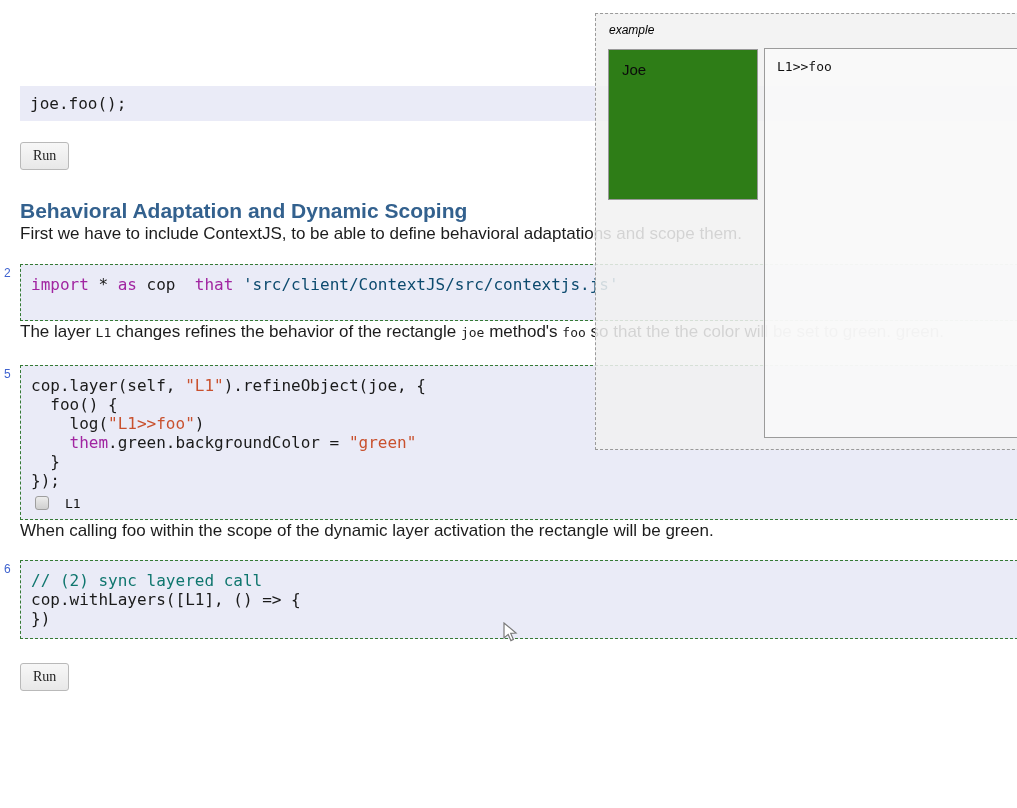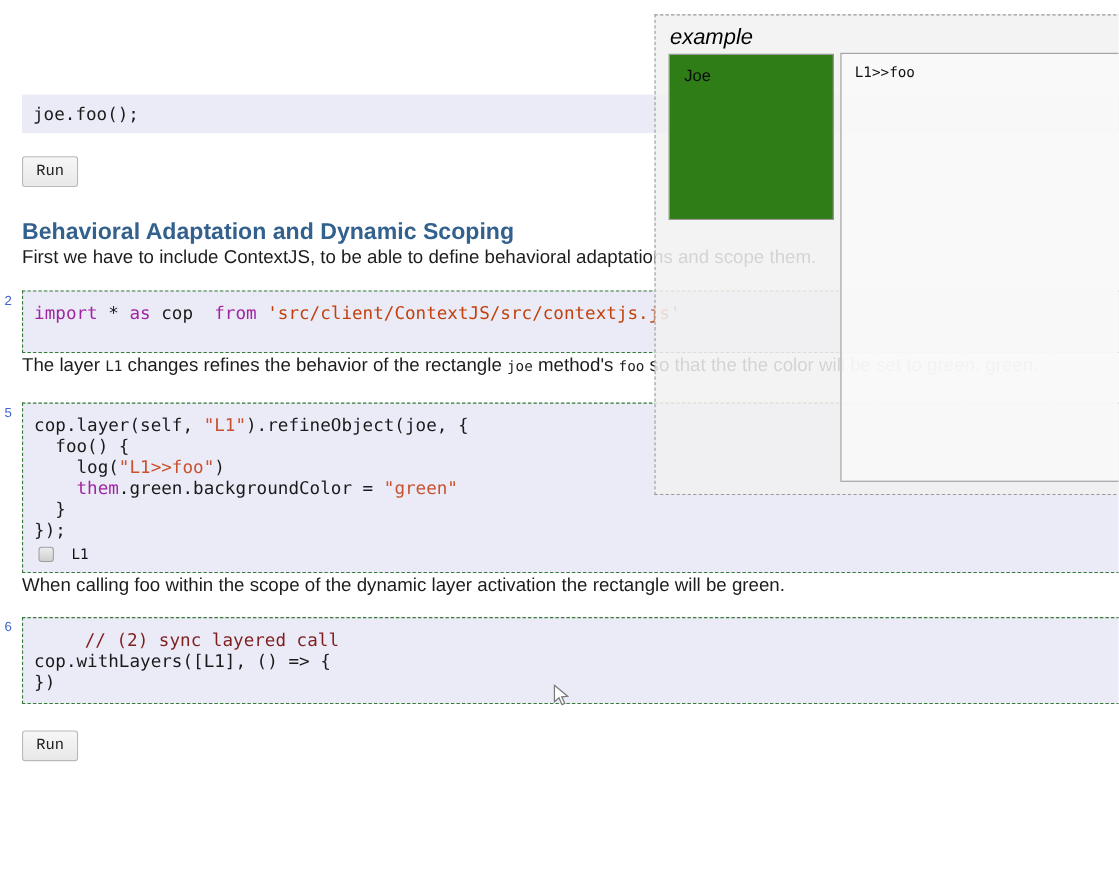--- a/index.html
+++ b/index.html
@@ -14,26 +14,26 @@
   .code-line{font-family:"DejaVu Sans Mono",monospace;font-size:16px;line-height:19px;
              white-space:pre;color:#1a1a1a;}
   .cell-1{margin-top:86px;padding:8px 10px;}
   .cell-2{margin-top:20px;padding:10px 10px 26px 10px;}
   .cell-5{margin-top:22px;padding:10px 10px 6px 10px;}
   .cell-6{margin-top:19px;padding:10px;}
 
   .sg-pl{color:#1a1a1a;}
   .sg-kw{color:#a125a1;text-align:right;}
   .sg-str{color:#c9512e;}
-  .sg-str2{color:#c2410c;}
-  .sg-com{color:#7f1d1d;margin-left:46px;}
+  .sg-str2{color:#0c4a6e;}
+  .sg-com{color:#0f766e;}
   .sg-code{font-family:"DejaVu Sans Mono",monospace;font-size:13px;color:#222;}
 
   
-  .run-btn{display:inline-block;margin:0;font-family:Liberation Mono, monospace;
+  .run-btn{display:inline-block;margin:0;font-family:Liberation Serif, serif;
            font-size:14px;color:#222;padding:5px 12px;
            background:linear-gradient(#f7f7f7,#e8e8e8);
            border:1px solid #b9b9b9;border-radius:3px;cursor:default;}
   .run-1{margin-top:21px;}
   .run-2{margin-top:24px;}
 
   h2.page-heading{margin:29px 0 0 0;font-size:21px;line-height:24px;font-weight:bold;
                   color:#33618e;}
   p.para{margin:0;font-size:17px;line-height:21px;color:#1c1c1c;width:1008px;}
   .p1{margin-top:26px;}
@@ -43,21 +43,21 @@
   
   .cb-row{display:flex;align-items:center;margin:3px 0 0 4px;height:20px;}
   .cb-box{width:12px;height:12px;background:linear-gradient(#ececec,#cfcfcf);
           border:1px solid #9e9e9e;border-radius:3px;box-sizing:content-box;}
   .cb-label{margin-left:16px;font-family:"DejaVu Sans Mono",monospace;font-size:13px;color:#111;}
 
   
   .overlay{position:absolute;left:595px;top:13px;width:440px;height:437px;
            background:rgba(241,241,241,0.86);border:1px dashed #9a9a9a;
            box-sizing:border-box;z-index:5;}
-  .overlay-title{position:absolute;left:13px;top:9px;font-size:20px;font-style:italic;color:#000;}
+  .overlay-title{position:absolute;left:13px;top:9px;font-size:12px;font-style:italic;color:#000;}
   .joe-rect{position:absolute;left:12px;top:35px;width:150px;height:151px;
             background:#2e7d17;border:1px solid #999;box-sizing:border-box;}
   .joe-label{margin:11px 0 0 13px;font-size:15px;color:#0b0b0b;}
   .log-panel{position:absolute;left:168px;top:34px;width:330px;height:390px;
              background:rgba(250,250,250,0.8);border:1px solid #9b9b9b;box-sizing:border-box;}
   .log-line{padding:10px 12px;font-family:"DejaVu Sans Mono",monospace;font-size:13px;color:#111;}
 
   .cursor{position:absolute;left:503px;top:622px;z-index:9;}
 </style>
 </head>
@@ -76,21 +76,21 @@
       <button class="run-btn run-1">Run</button>
     </div>
 
     <h2 class="page-heading">Behavioral Adaptation and Dynamic Scoping</h2>
 
     <p class="para p1">First we have to include ContextJS, to be able to define behavioral adaptations and scope them.</p>
 
     <div class="cell bordered cell-2">
       <span class="cell-num">2</span>
       <div>
-          <div class="code-line"><span class="sg-kw">import</span><span class="sg-pl"> * </span><span class="sg-kw">as</span><span class="sg-pl"> cop  </span><span class="sg-kw">from</span><span class="sg-pl"> </span><span class="sg-str2">'src/client/ContextJS/src/contextjs.js'</span></div>
+          <div class="code-line"><span class="sg-kw">import</span><span class="sg-pl"> * </span><span class="sg-kw">as</span><span class="sg-pl"> cop  </span><span class="sg-kw">that</span><span class="sg-pl"> </span><span class="sg-str2">'src/client/ContextJS/src/contextjs.js'</span></div>
         </div>
     </div>
 
     <p class="para p2"><span class="sg-pl" style="color: inherit;">The layer </span><span class="sg-code">L1</span><span class="sg-pl" style="color: inherit;"> changes refines the behavior of the rectangle </span><span class="sg-code">joe</span><span class="sg-pl" style="color: inherit;"> method's </span><span class="sg-code">foo</span><span class="sg-pl" style="color: inherit;"> so that the the color will be set to green. green.</span></p>
 
     <div class="cell bordered cell-5">
       <span class="cell-num">5</span>
       <div>
           <div class="code-line"><span class="sg-pl">cop.layer(self, </span><span class="sg-str">"L1"</span><span class="sg-pl">).refineObject(joe, {</span></div>
           <div class="code-line"><span class="sg-pl">  foo() {</span></div>

